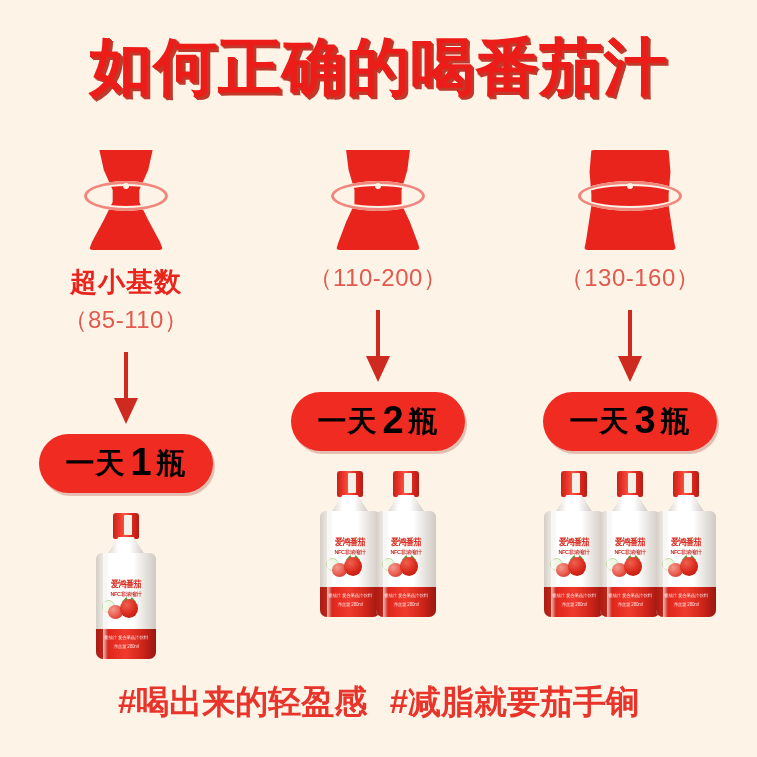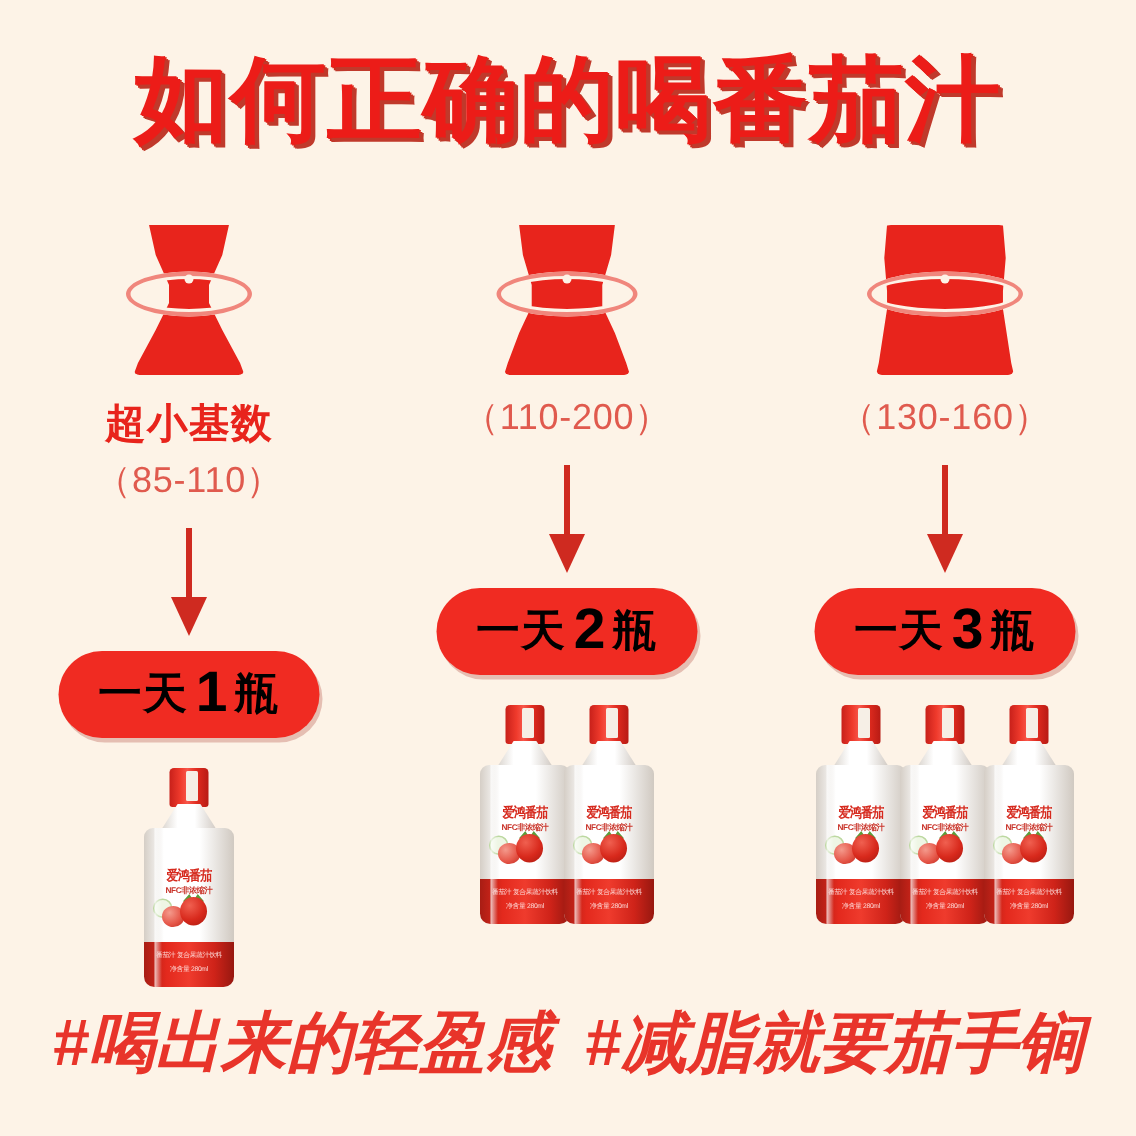--- a/index.html
+++ b/index.html
@@ -346,26 +346,25 @@
   .footer {
     position: absolute;
     bottom: 32px;
     left: 0;
     width: 757px;
     text-align: center;
     white-space: nowrap;
   }
   .hashtag {
     display: inline-block;
-    font-size: 44px;
+    font-size: 33px;
     font-weight: 700;
     color: #e8342a;
     letter-spacing: 0px;
     transform: scaleX(1.0);
-    font-style: italic;
   }
   .hashtag + .hashtag { margin-left: 18px; text-align: center; }
 </style>
 </head>
 <body>
 
 <div id="page">
 
   <div class="title-wrap">
     <div class="title">如何正确的喝番茄汁</div>

